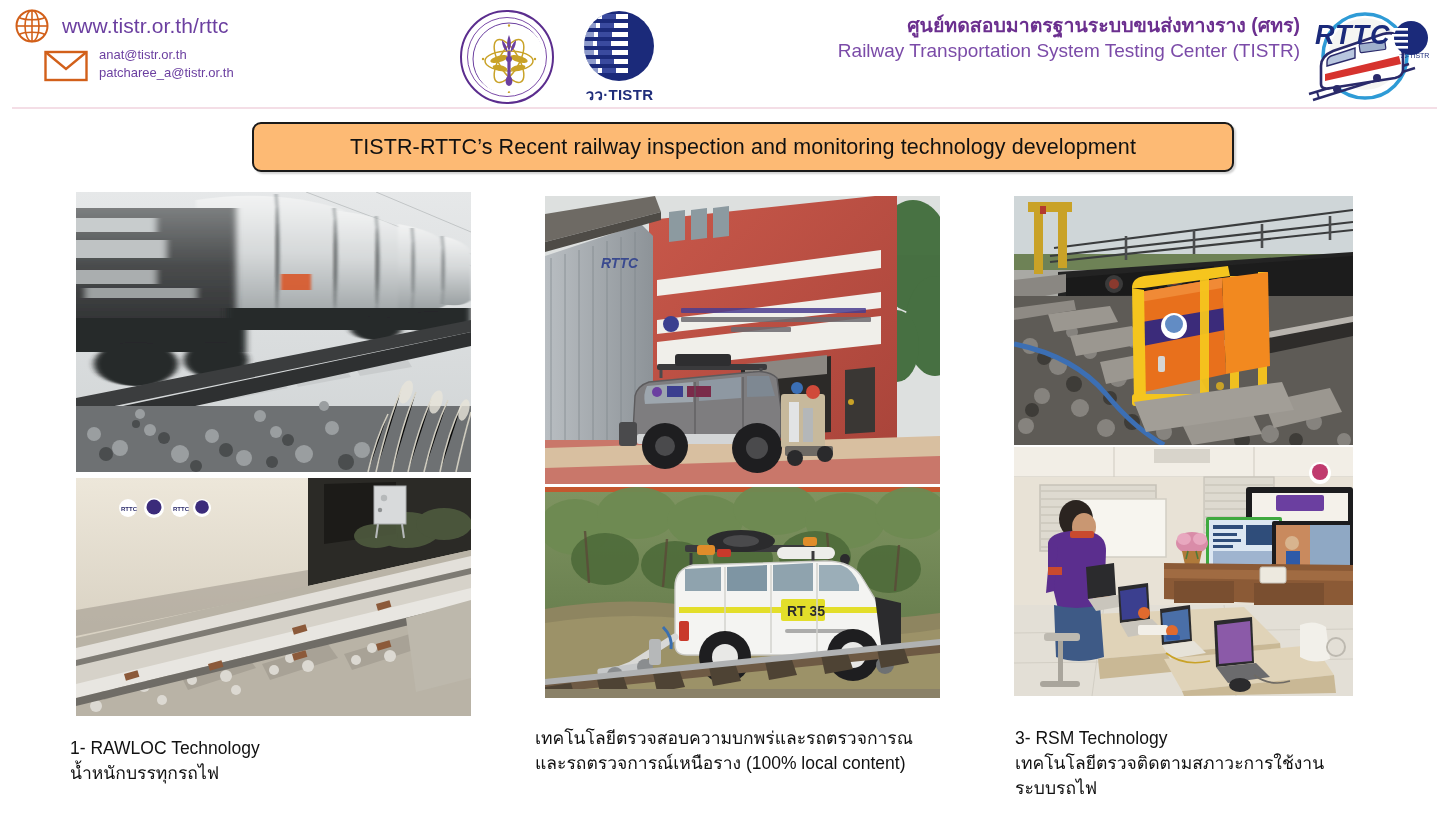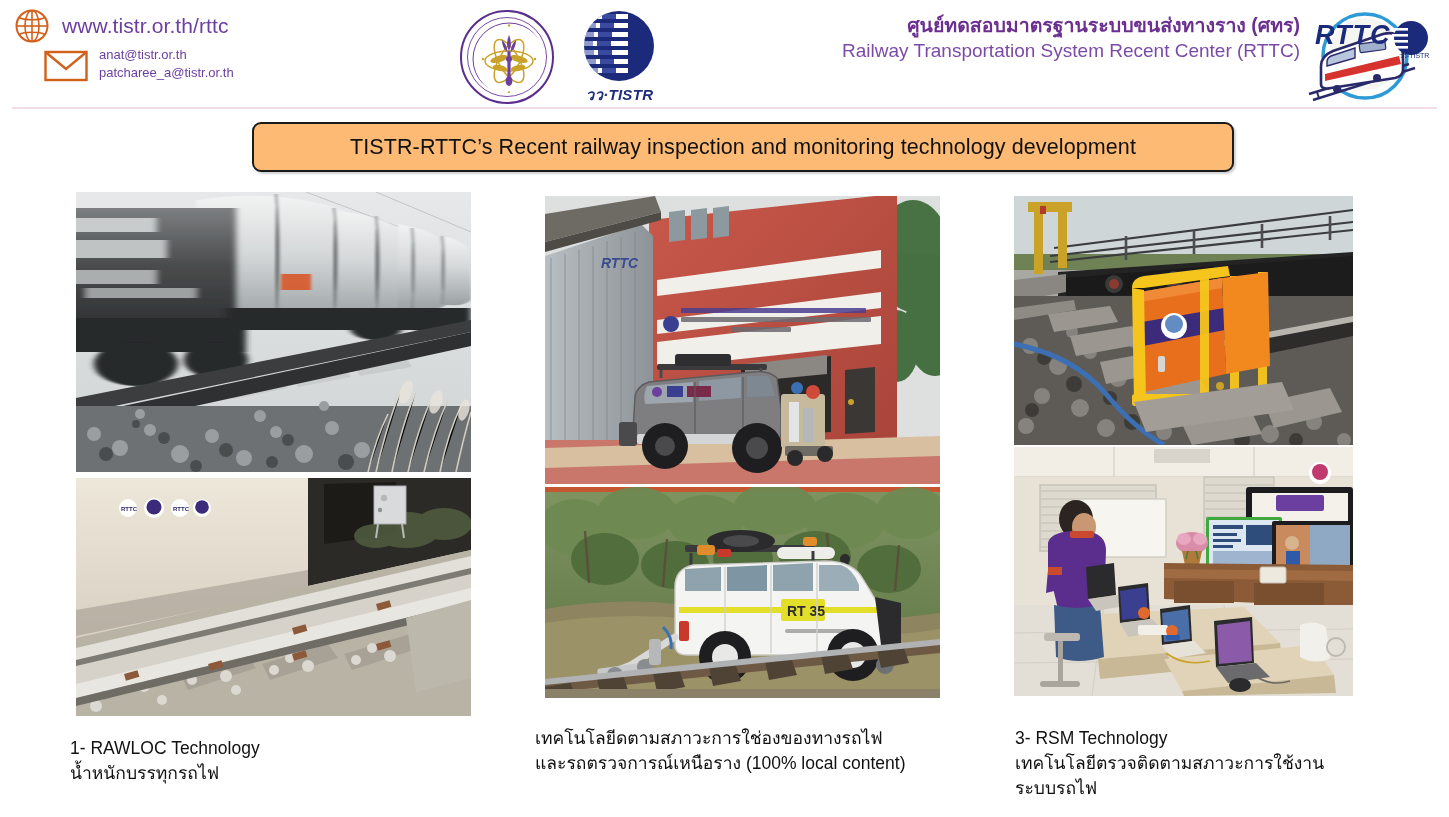--- a/index.html
+++ b/index.html
@@ -34,21 +34,21 @@
     width: 94px; height: 94px; border-radius: 50%;
     background: #ffffff; border: 2.5px solid #5B2D8E; position: relative;
   }
   .emblem::after {
     content: ""; position: absolute; inset: 5px; border-radius: 50%;
     border: 1px solid #7B4BA8;
   }
   .emblem-inner { position: absolute; inset: 9px; border-radius: 50%; overflow: hidden; }
 
   
-  .tistr-logo { position: absolute; left: 562px; top: 10px; width: 115px; height: 95px; font-style: italic; }
+  .tistr-logo { position: absolute; left: 562px; top: 10px; width: 115px; height: 95px; }
   .tistr-sphere { position: relative; width: 115px; height: 72px; }
   .tistr-word {
     text-align: center; font-size: 15px; font-weight: bold;
     color: #1F2D7B; letter-spacing: .3px; margin-top: 1px;
   }
 
   .org-title { position: absolute; left: 700px; top: 12px; width: 600px; text-align: right; }
   .org-title-th {
     font-size: 19.5px; font-weight: bold; color: #6B2F8F; line-height: 1.35;
     white-space: nowrap;
@@ -208,21 +208,21 @@
           </g>
         </g>
         <circle cx="57" cy="36" r="35" fill="none" stroke="#FFFFFF" stroke-width="0"></circle>
       </svg>
     </div>
     <div class="tistr-word">วว·TISTR</div>
   </div>
 
   <div class="org-title">
     <div class="org-title-th">ศูนย์ทดสอบมาตรฐานระบบขนส่งทางราง (ศทร)</div>
-    <div class="org-title-en">Railway Transportation System Recent Center (RTTC)</div>
+    <div class="org-title-en">Railway Transportation System Testing Center (TISTR)</div>
   </div>
 
   <div class="rttc-logo">
     <svg viewBox="0 0 148 96" width="148" height="96">
       <circle cx="74" cy="48" r="42" fill="none" stroke="#2E9BD6" stroke-width="3.5"></circle>
       <circle cx="74" cy="46" r="36" fill="#EDEDE7" opacity="0.55"></circle>
 
       <g stroke="#2A2A6A" stroke-width="2.4" fill="none">
         <line x1="18" y1="86" x2="118" y2="56"></line>
         <line x1="22" y1="92" x2="124" y2="60"></line>
@@ -958,21 +958,21 @@
     <rect x="246" y="120" width="26" height="16" rx="2" fill="#EDE9DF" stroke="#C6C2B8" stroke-width="1"></rect>
   </svg>
 </div>
 
 <div class="caption cap1">
   <div class="cap-title">1- RAWLOC Technology</div>
   <div class="cap-line">น้ำหนักบรรทุกรถไฟ</div>
 </div>
 
 <div class="caption cap2">
-  <div class="cap-line">เทคโนโลยีดตามสภาวะการใช่องของทางรถไฟ</div>
+  <div class="cap-line">เทคโนโลยีตรวจสอบความบกพร่และรถตรวจการณ</div>
   <div class="cap-line">และรถตรวจการณ์เหนือราง (100% local content)</div>
 </div>
 
 <div class="caption cap3">
   <div class="cap-title">3- RSM Technology</div>
   <div class="cap-line">เทคโนโลยีตรวจติดตามสภาวะการใช้งาน</div>
   <div class="cap-line">ระบบรถไฟ</div>
 </div>
 
 </body></html>

